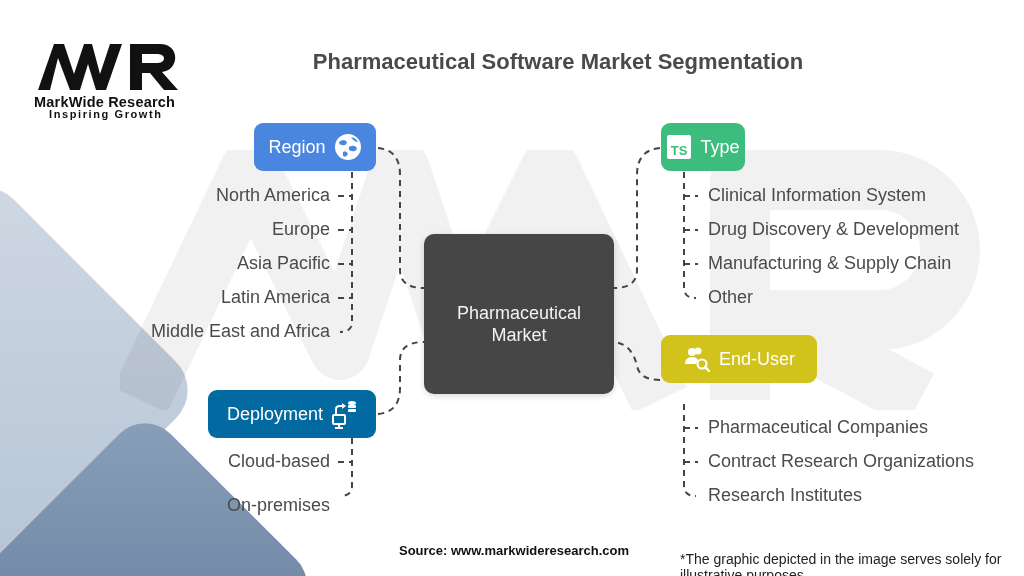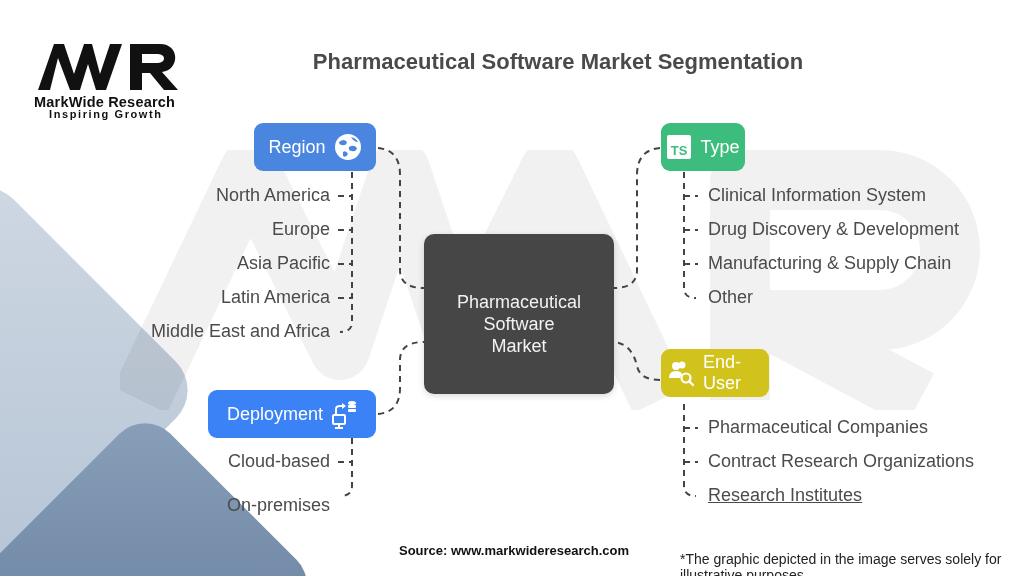--- a/index.html
+++ b/index.html
@@ -32,26 +32,26 @@
     position: absolute; left: 0; width: 1116px; top: 49px; text-align: center;
     font-weight: bold; font-size: 22px; color: #4a4a4a;
   }
 
   
   svg.lines { position: absolute; left: 0; top: 0; }
 
   
   .pill {
     position: absolute; height: 48px; border-radius: 9px; color: #fff;
-    display: flex; align-items: center; font-size: 18px; gap: 8px; padding: 0 6px;
+    display: flex; align-items: center; font-size: 18px; gap: 8px; padding: 0 14px;
   }
   .pill-region { left: 254px; top: 123px; width: 122px; background: #4a86e0; justify-content: center; }
   .pill-type { left: 661px; top: 123px; width: 84px; background: #3dbd7d; justify-content: center; }
-  .pill-deploy { left: 208px; top: 390px; width: 168px; background: #3b82f6; justify-content: center; }
-  .pill-enduser { left: 661px; top: 349px; width: 108px; background: #d2c21c; justify-content: center; }
+  .pill-deploy { left: 208px; top: 390px; width: 168px; background: #0369a1; justify-content: center; }
+  .pill-enduser { left: 661px; top: 335px; width: 156px; background: #d2c21c; justify-content: center; }
   .pill svg { flex: 0 0 auto; }
 
   .center-box {
     position: absolute; left: 424px; top: 234px; width: 190px; height: 160px;
     background: #464646; border-radius: 10px; color: #f2f2f2; font-size: 18px;
     display: flex; align-items: center; justify-content: center; text-align: center;
     line-height: 22px; padding-top: 20px; box-shadow: 0 2px 6px rgba(0,0,0,0.15);
   }
 
   .item { position: absolute; font-size: 18px; color: #4b4b4b; white-space: nowrap; }
@@ -145,37 +145,36 @@
     <circle cx="15" cy="6" r="3.5" fill="#fff"></circle>
     <circle cx="19" cy="19" r="4.5" fill="none" stroke="#fff" stroke-width="2.2"></circle>
     <path d="M22 22 L26 26" stroke="#fff" stroke-width="2.4" stroke-linecap="round"></path>
   </svg>
   <span>End-User</span>
 </div>
 
 <div class="center-box">
   <div>
     <div>Pharmaceutical</div>
-    <div>Software</div>
     <div>Market</div>
   </div>
 </div>
 
 <div class="item right-align" style="right:694px; top:185px;">North America</div>
 <div class="item right-align" style="right:694px; top:219px;">Europe</div>
 <div class="item right-align" style="right:694px; top:253px;">Asia Pacific</div>
 <div class="item right-align" style="right:694px; top:287px;">Latin America</div>
 <div class="item right-align" style="right:694px; top:321px;">Middle East and Africa</div>
 
 <div class="item" style="left:708px; top:185px;">Clinical Information System</div>
 <div class="item" style="left:708px; top:219px;">Drug Discovery &amp; Development</div>
 <div class="item" style="left:708px; top:253px;">Manufacturing &amp; Supply Chain</div>
 <div class="item" style="left:708px; top:287px;">Other</div>
 
 <div class="item right-align" style="right:694px; top:451px;">Cloud-based</div>
 <div class="item right-align" style="right:694px; top:485px;margin-top:10px;">On-premises</div>
 
 <div class="item" style="left:708px; top:417px;">Pharmaceutical Companies</div>
 <div class="item" style="left:708px; top:451px;">Contract Research Organizations</div>
-<div class="item" style="left:708px; top:485px;text-decoration:underline;">Research Institutes</div>
+<div class="item" style="left:708px; top:485px;">Research Institutes</div>
 
 <div class="source">Source: www.markwideresearch.com</div>
 <div class="note">*The graphic depicted in the image serves solely for illustrative purposes</div>
 
 </body></html>

